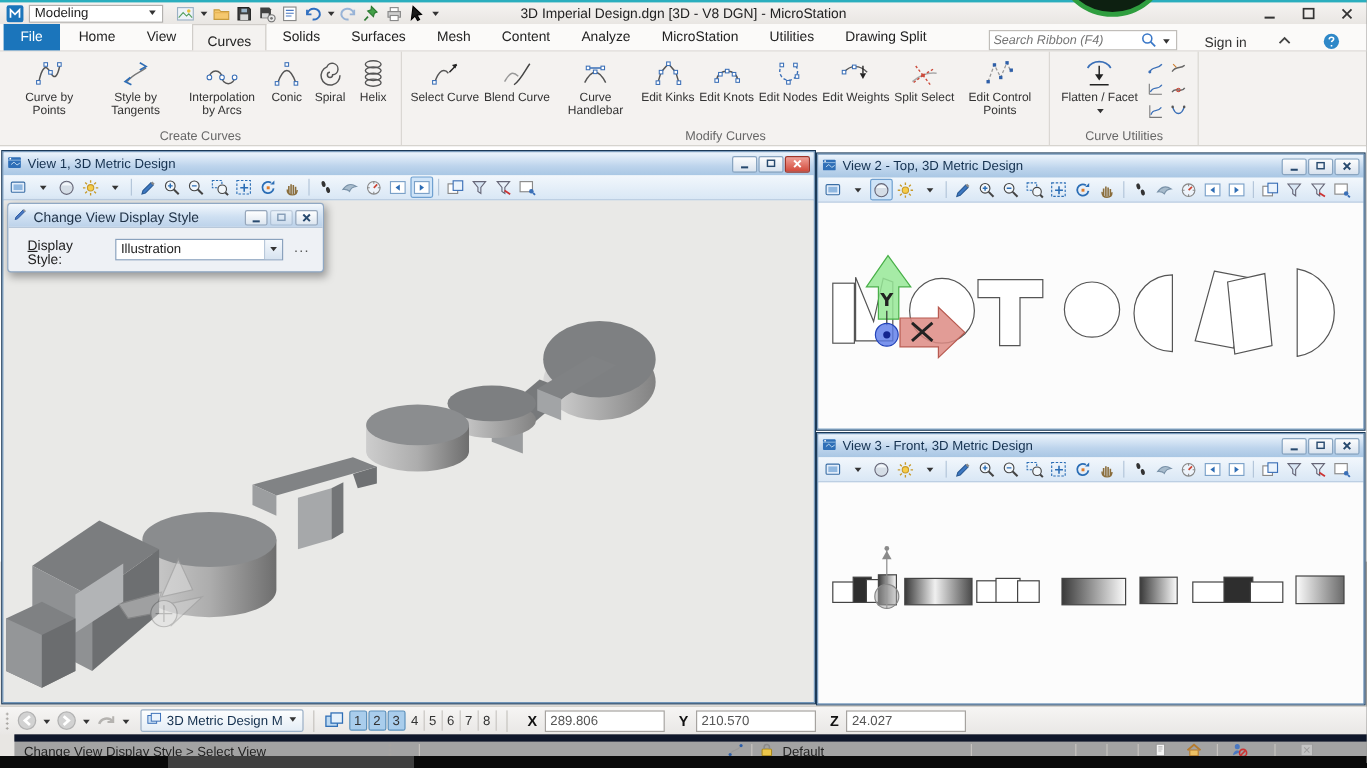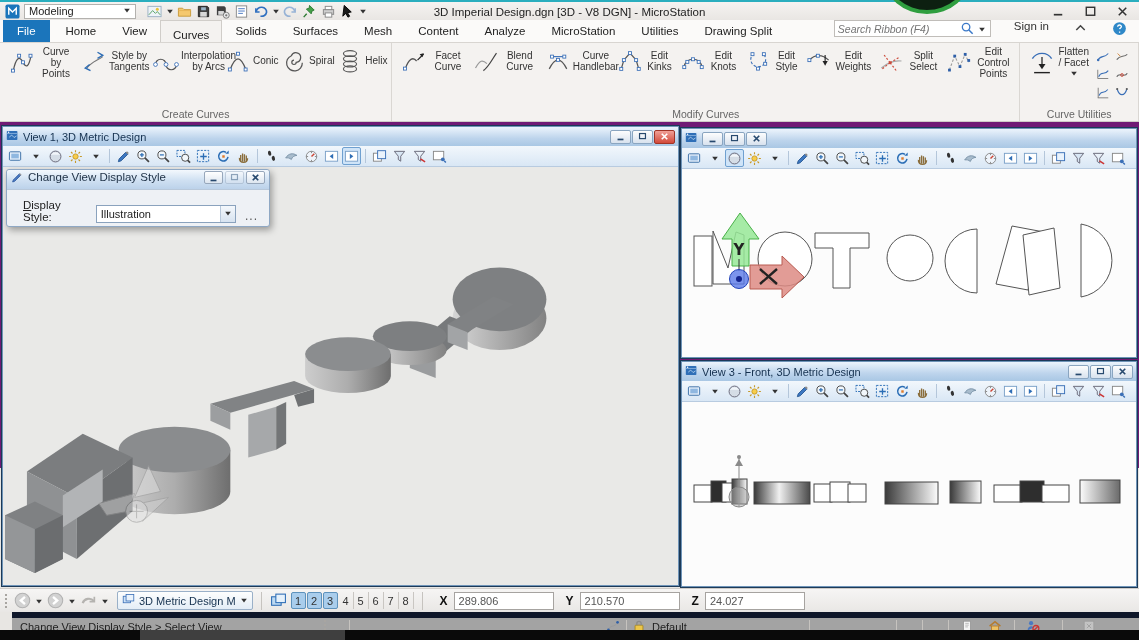--- a/index.html
+++ b/index.html
@@ -24,43 +24,43 @@
   .webcam{position:absolute;left:884px;top:-60px;width:86px;height:74px;border-radius:50%;
     background:#0d2011;border:4px solid #2f9e3f;z-index:60}
 
   
   .tabrow{position:absolute;left:0;top:20px;width:100%;height:23px;background:#fbfaf9;
     border-bottom:1px solid #d8d5d1;display:flex;align-items:stretch}
   .tabs{display:flex;align-items:stretch;padding-left:3px}
   .tab{font-size:11.5px;color:#222;padding:5px 13px 0;white-space:nowrap}
   .tab.file{background:#1b75bb;color:#fff;padding:5px 14px 0;margin-right:3px}
   .tab.active{background:#f4f2f0;border:1px solid #d0cdc9;border-bottom:none;padding:8px 12px 0}
-  .tab-right{margin-left:auto;display:flex;align-items:flex-start;gap:23px;padding-right:12px}
+  .tab-right{margin-left:auto;display:flex;align-items:flex-end;gap:23px;padding-right:22px}
   .searchbox{display:flex;align-items:center;width:157px;height:17px;border:1px solid #c0bdb9;
     background:#fff;padding:0 3px;gap:2px}
   .searchbox input{flex:1;border:none;outline:none;font-size:10.5px;font-style:italic;
     color:#777;background:transparent;font-family:inherit;min-width:0}
   .signin{font-size:11.5px;color:#333}
   .tr-ic{display:inline-flex;align-items:center;justify-content:center;width:16px;height:16px}
 
   
   .ribbon{position:absolute;left:0;top:43px;width:100%;height:79px;background:#f4f2f0;
     border-bottom:1px solid #cfccc8;display:flex}
   .rgroup{position:relative;padding:2px 5px 13px;border-right:1px solid #dad7d3;display:flex}
   .ritems{display:flex;align-items:flex-start}
-  .ritem{display:flex;flex-direction:row;align-items:center;padding:1px 2px;max-width:72px;min-width:36px}
+  .ritem{display:flex;flex-direction:column;align-items:center;padding:1px 2px;max-width:72px;min-width:36px}
   .ricon{height:30px;display:flex;align-items:center;justify-content:center}
   .rlabel{font-size:10px;line-height:1.12;color:#333;text-align:center;width:100%}
   .rlabel .rcaret{display:inline-block;margin-left:1px}
   .rglabel{position:absolute;bottom:1px;left:0;right:0;text-align:center;font-size:10.5px;color:#666}
   .rsmall{display:grid;grid-template-columns:18px 18px;grid-auto-rows:17px;gap:1px;margin:3px 2px 0;align-content:start}
   .sicon{display:flex;align-items:center;justify-content:center}
 
   
-  .workspace{position:absolute;left:0;top:122px;width:100%;height:346px;background:#701a75}
+  .workspace{position:absolute;left:0;top:122px;width:100%;height:346px;background:#ffffff}
   .vwin{position:absolute;background:#cfdeee;border:1px solid #6f94b8;
     box-shadow:0 0 0 1px #1c3a58;display:flex;flex-direction:column}
   .v1{left:2px;top:4px;width:677px;height:460px}
   .v2{left:681px;top:6px;width:456px;height:230px}
   .v3{left:681px;top:239px;width:456px;height:226px}
   .vtitle{height:19px;flex:0 0 19px;background:linear-gradient(#ecf4fc,#bdd4ec 60%,#a9c7e4);
     display:flex;align-items:center;padding:0 3px;gap:4px;font-size:11px;color:#15314f;white-space:nowrap}
   .vt-text{flex:1;overflow:hidden}
   .vbtns{display:flex;gap:1px}
   .vbtn{width:21px;height:14px;border:1px solid #8aa5c0;border-radius:2px;
@@ -74,27 +74,27 @@
   .vsep{width:1px;height:14px;background:#b4c6da;margin:0 3px}
   .vcontent{flex:1;position:relative;overflow:hidden}
   .v1 .vcontent{background:#e9e9e7}
   .v2 .vcontent,.v3 .vcontent{background:#fcfcfc}
   .vcontent svg{position:absolute;inset:0;width:100%;height:100%}
 
   
   .dialog{position:absolute;left:6px;top:47px;width:264px;height:58px;border:1px solid #8fa8c4;
     border-radius:3px;box-shadow:2px 3px 7px rgba(0,0,0,.35);background:#eef1f5;z-index:20}
   .dtitle{height:20px;background:linear-gradient(#f3f8fd,#cfe0f2 55%,#bcd2ea);
-    border-bottom:1px solid #b8c8da;border-radius:3px 3px 0 0;display:flex;align-items:flex-start;
+    border-bottom:1px solid #b8c8da;border-radius:3px 3px 0 0;display:flex;align-items:flex-end;
     padding:1px 4px;gap:4px;font-size:11.5px;color:#1d2f44}
   .dbtns{margin-left:auto;display:flex;gap:2px}
   .dbtn{width:19px;height:13px;border:1px solid #97a7bb;border-radius:2px;
     background:linear-gradient(#fff,#dde6f0);display:flex;align-items:center;justify-content:center}
   .dbtn.dis{opacity:.45}
-  .dbody{display:flex;align-items:flex-end;padding:9px 8px 0 16px;gap:6px;font-size:11.5px;color:#222}
+  .dbody{display:flex;align-items:flex-start;padding:9px 8px 0 16px;gap:6px;font-size:11.5px;color:#222}
   .accel{text-decoration:underline}
   .combo{width:146px;height:18px;background:#fff;border:1px solid #8aa2bd;display:flex;
     align-items:center;padding-left:4px;font-size:11px;color:#222}
   .combo .val{flex:1}
   .cbtn{width:15px;height:100%;background:linear-gradient(#f4f8fc,#d7e3f0);
     border-left:1px solid #b8c8da;display:flex;align-items:center;justify-content:center}
   .more{color:#555;font-size:12px;letter-spacing:1px;padding:0 3px}
 
   
   .navbar{position:absolute;left:0;top:588px;width:100%;height:24px;
@@ -370,21 +370,21 @@
       <div class="ritems">
           <div class="ritem">
             <span class="ricon">
               <svg xmlns="http://www.w3.org/2000/svg" viewBox="0 0 32 32" width="30" height="28">
                 <path d="M6 25C10 13 15 11 19 16" fill="none" stroke="#555" stroke-width="1.4"></path>
                 <path d="M20 15l7-7" stroke="#222" stroke-width="1.4"></path>
                 <path d="M27 7l-1.2 4.6-3.4-3.4z" fill="#222"></path>
                 <rect x="4" y="23" width="3.4" height="3.4" fill="#fff" stroke="#3a6fb7"></rect>
               </svg>
             </span>
-            <span class="rlabel">Facet Curve</span>
+            <span class="rlabel">Select Curve</span>
           </div>
           <div class="ritem">
             <span class="ricon">
               <svg xmlns="http://www.w3.org/2000/svg" viewBox="0 0 32 32" width="30" height="28">
                 <path d="M4 24C9 15 12 14 17 19" fill="none" stroke="#999" stroke-width="1.4"></path>
                 <path d="M13 27C19 23 23 14 28 7" fill="none" stroke="#444" stroke-width="1.4"></path>
               </svg>
             </span>
             <span class="rlabel">Blend Curve</span>
           </div>
@@ -429,21 +429,21 @@
           <div class="ritem">
             <span class="ricon">
               <svg xmlns="http://www.w3.org/2000/svg" viewBox="0 0 32 32" width="30" height="28">
                 <path d="M23 9a8.5 8.5 0 1 1-13.5 0" fill="none" stroke="#3a6fb7" stroke-width="1.3" stroke-dasharray="3 2.2"></path>
                 <rect x="8" y="6.5" width="3.4" height="3.4" fill="#fff" stroke="#3a6fb7"></rect>
                 <rect x="21" y="6.5" width="3.4" height="3.4" fill="#fff" stroke="#3a6fb7"></rect>
                 <rect x="14.3" y="23" width="3.4" height="3.4" fill="#fff" stroke="#3a6fb7"></rect>
                 <rect x="22.5" y="17.5" width="3.4" height="3.4" fill="#fff" stroke="#3a6fb7"></rect>
               </svg>
             </span>
-            <span class="rlabel">Edit Style</span>
+            <span class="rlabel">Edit Nodes</span>
           </div>
           <div class="ritem">
             <span class="ricon">
               <svg xmlns="http://www.w3.org/2000/svg" viewBox="0 0 32 32" width="30" height="28">
                 <path d="M5 15C11 8 20 8 27 15" fill="none" stroke="#555" stroke-width="1.4"></path>
                 <path d="M23 9v7" stroke="#222" stroke-width="1.3"></path>
                 <path d="M20 16l3 5.5 3-5.5z" fill="#222"></path>
                 <rect x="3.3" y="13.3" width="3.4" height="3.4" fill="#fff" stroke="#3a6fb7"></rect>
                 <rect x="13" y="8.3" width="3.4" height="3.4" fill="#fff" stroke="#3a6fb7"></rect>
               </svg>
@@ -752,20 +752,21 @@
     </div>
 
     <div class="vwin v2">
       <div class="vtitle">
         <span><svg xmlns="http://www.w3.org/2000/svg" viewBox="0 0 16 16" width="13" height="13">
               <rect x="1" y="2.5" width="13" height="11" rx="1" fill="#2f6fb7"></rect>
               <path d="M1 5.5h13" stroke="#8fb8e0"></path>
               <circle cx="3.2" cy="4" r=".9" fill="#fff"></circle>
               <path d="M4 10l3-2.5 3 3 3-2" stroke="#bcd8f0" fill="none"></path>
             </svg></span>
+        <span class="vt-text">View 2 - Top, 3D Metric Design</span>
         <div class="vbtns">
           <span class="vbtn">
               <svg xmlns="http://www.w3.org/2000/svg" viewBox="0 0 14 13" width="13" height="11">
                 <rect x="3.5" y="9" width="7" height="2" fill="#27496e"></rect>
               </svg>
             </span>
           <span class="vbtn">
               <svg xmlns="http://www.w3.org/2000/svg" viewBox="0 0 14 13" width="13" height="11">
                 <rect x="3.5" y="3" width="7" height="6" fill="none" stroke="#27496e" stroke-width="1.4"></rect>
               </svg>

